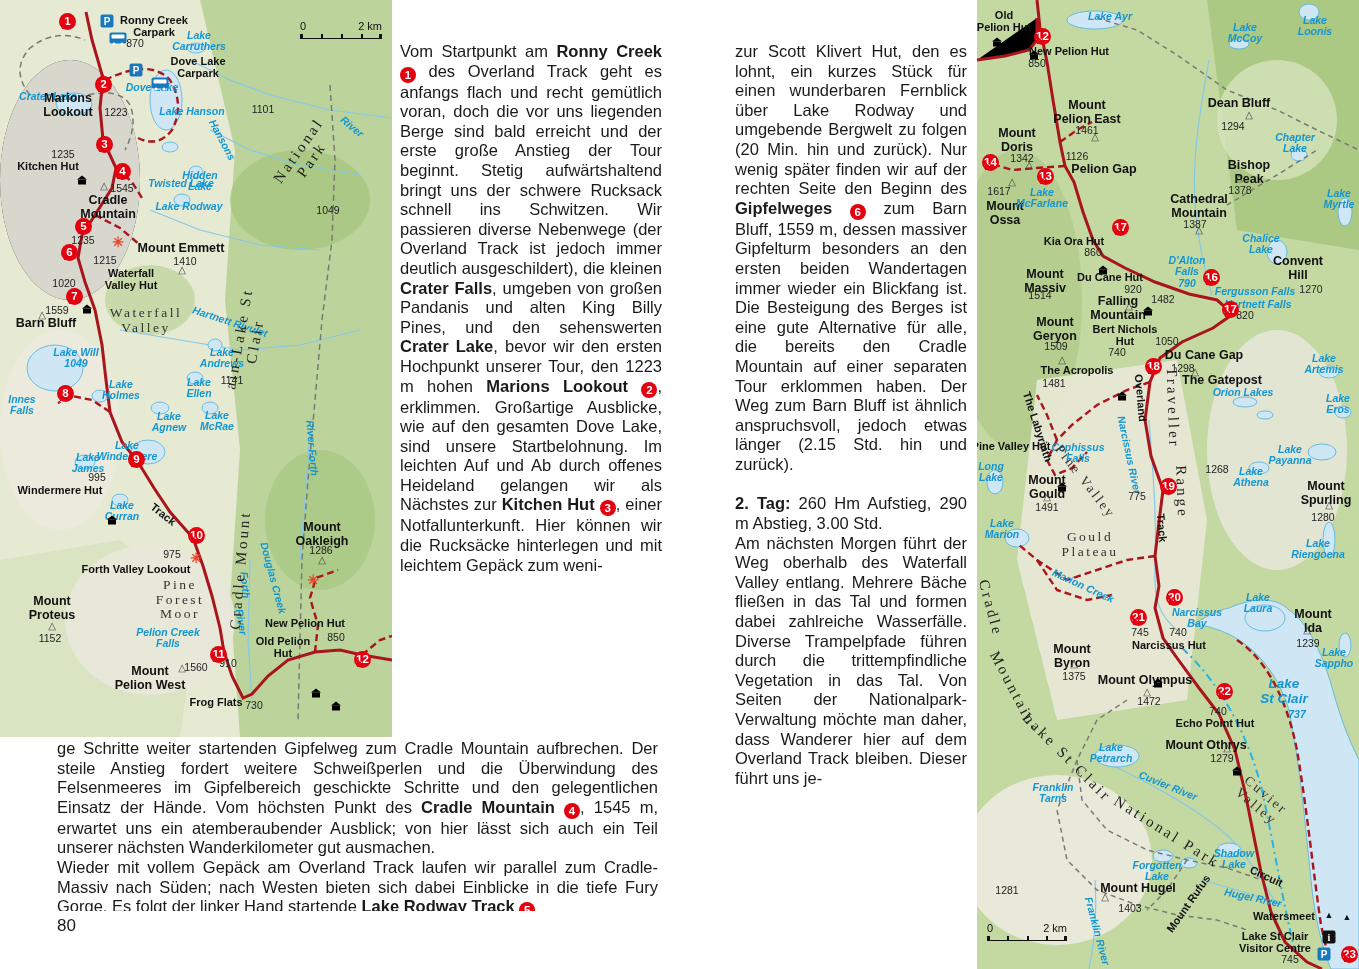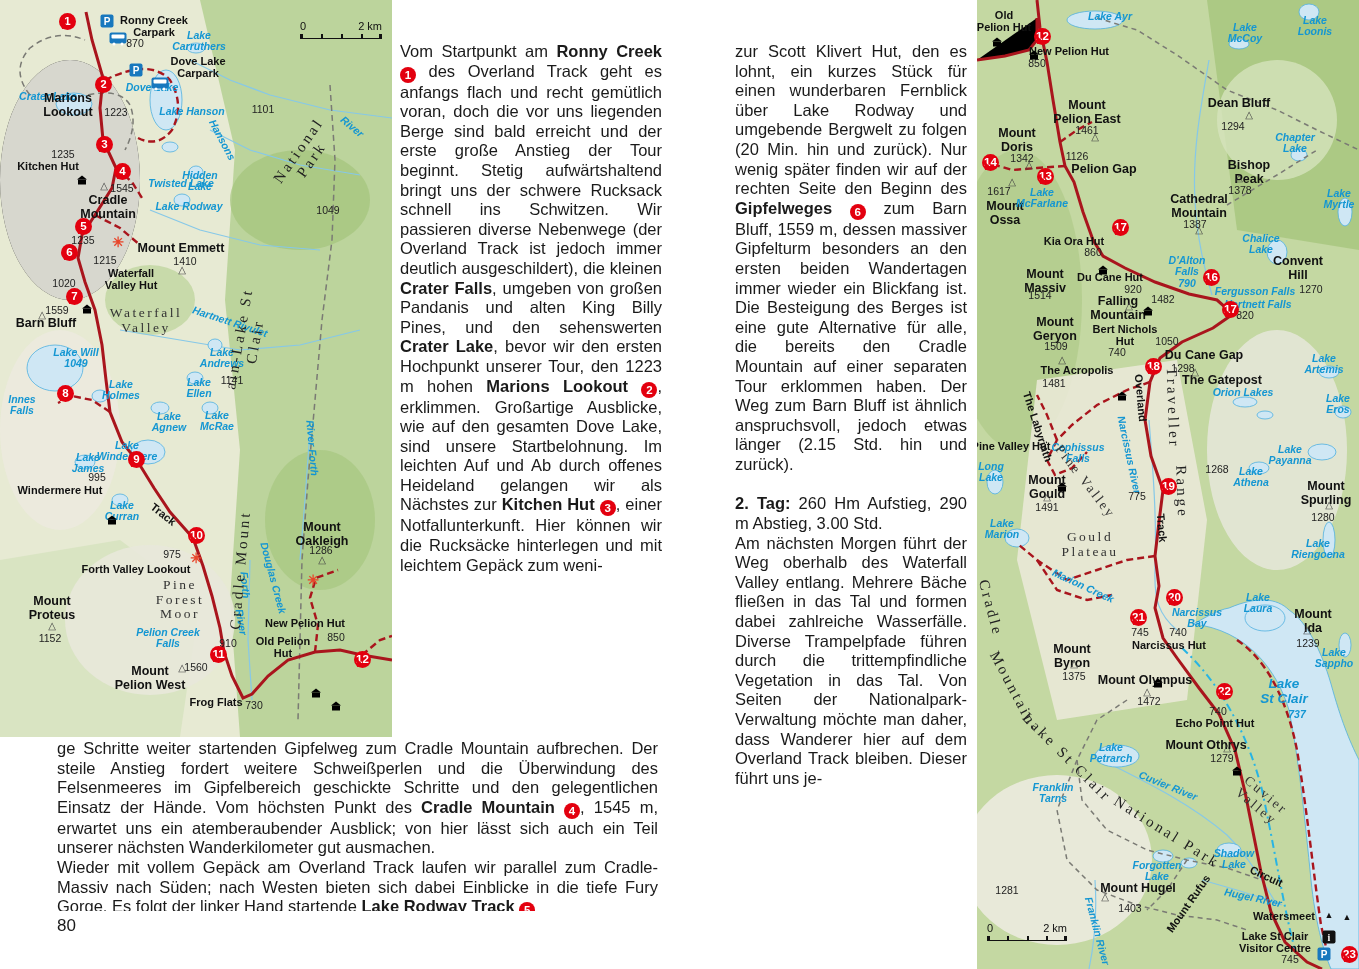--- a/index.html
+++ b/index.html
@@ -177,21 +177,21 @@
       <span class="mlabel ele" style="left: 172px; top: 555px; transform: translate(-50%, -50%);">975</span>
       <span class="mlabel blk" style="left: 136px; top: 570px; transform: translate(-50%, -50%);">Forth Valley Lookout</span>
       <span class="mlabel ser" style="left: 180px; top: 600px; transform: translate(-50%, -50%);">Pine
 Forest
 Moor</span>
       <span class="mlabel blk2" style="left: 52px; top: 608px; transform: translate(-50%, -50%);">Mount
 Proteus</span>
       <span class="mlabel ele" style="left: 50px; top: 639px; transform: translate(-50%, -50%);">1152</span>
       <span class="mlabel blu" style="left: 168px; top: 638px; transform: translate(-50%, -50%);">Pelion Creek
 Falls</span>
-      <span class="mlabel ele" style="left: 228px; top: 644px; transform: translate(-50%, -50%);">910</span>
+      <span class="mlabel ele" style="left: 228px; top: 664px; transform: translate(-50%, -50%);">910</span>
       <span class="mlabel blk2" style="left: 322px; top: 534px; transform: translate(-50%, -50%);">Mount
 Oakleigh</span>
       <span class="mlabel ele" style="left: 321px; top: 551px; transform: translate(-50%, -50%);">1286</span>
       <span class="mlabel blu" style="left: 273px; top: 578px; transform: translate(-50%, -50%) rotate(75deg);">Douglas Creek</span>
       <span class="mlabel blu" style="left: 245px; top: 585px; transform: translate(-50%, -50%) rotate(85deg);">Forth</span>
       <span class="mlabel blu" style="left: 241px; top: 622px; transform: translate(-50%, -50%) rotate(80deg);">River</span>
       <span class="mlabel blu" style="left: 312px; top: 448px; transform: translate(-50%, -50%) rotate(85deg);">River  Forth</span>
       <span class="mlabel blk" style="left: 305px; top: 624px; transform: translate(-50%, -50%);">New Pelion Hut</span>
       <span class="mlabel ele" style="left: 336px; top: 638px; transform: translate(-50%, -50%);">850</span>
       <span class="mlabel blk" style="left: 283px; top: 648px; transform: translate(-50%, -50%);">Old Pelion

